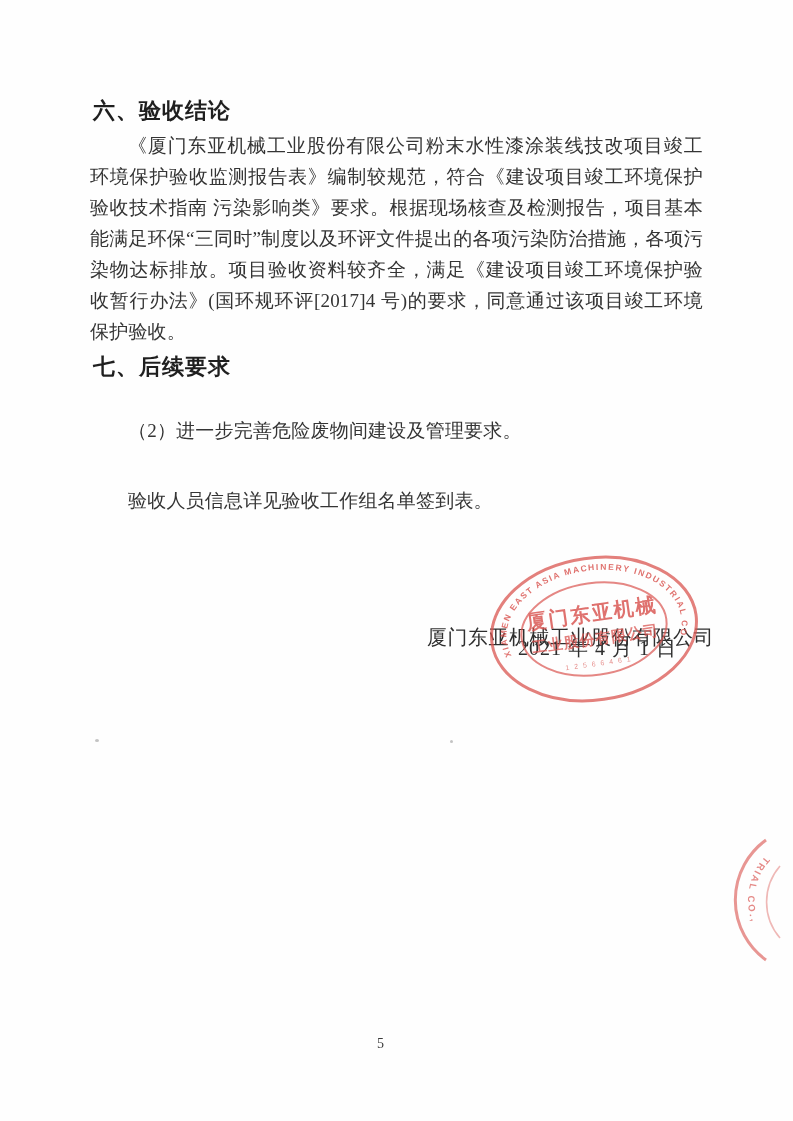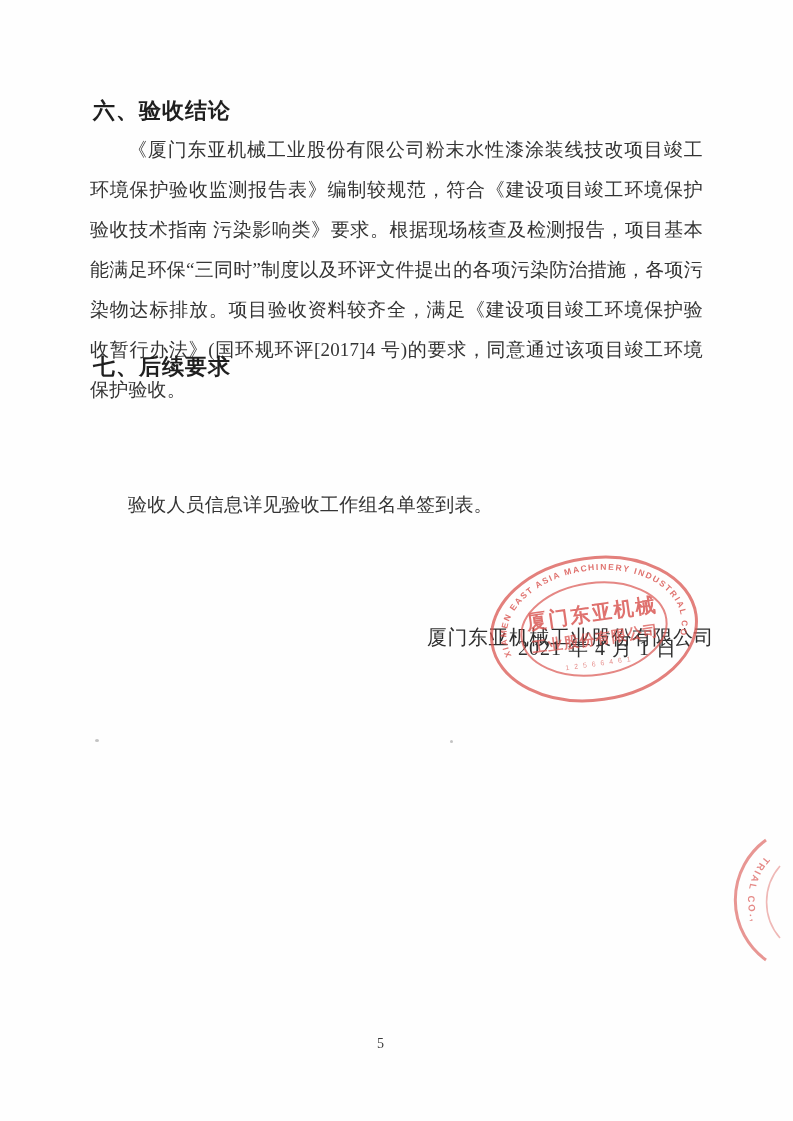--- a/index.html
+++ b/index.html
@@ -9,21 +9,21 @@
     background:#fefefe; overflow:hidden;
     font-family:"Liberation Serif","DejaVu Serif",serif; color:#2e2e2e;
   }
   .heading {
     position:absolute; left:93px;
     font-family:"Liberation Sans","DejaVu Sans",sans-serif;
     font-size:22px; font-weight:700; color:#1f1f1f; letter-spacing:1px;
   }
   .body-text {
     position:absolute; left:90px; width:613px;
-    font-size:19px; line-height:40px; text-align:justify; color:#343434;
+    font-size:19px; line-height:31px; text-align:justify; color:#343434;
     letter-spacing:0.2px;
   }
   .indent { text-indent:2em; }
   .sig-company {
     position:absolute; left:427px; top:624px;
     font-size:20px; color:#2f2f2f; letter-spacing:0.5px;
   }
   .sig-date {
     position:absolute; left:518px; top:635px;
     font-size:20px; color:#2f2f2f; letter-spacing:1px;
@@ -46,20 +46,21 @@
 </style>
 </head>
 <body>
 
 <div class="page">
 
   <h2 class="heading" style="top:96px">六、验收结论</h2>
   <p class="body-text indent" style="top:130px">《厦门东亚机械工业股份有限公司粉末水性漆涂装线技改项目竣工环境保护验收监测报告表》编制较规范，符合《建设项目竣工环境保护验收技术指南 污染影响类》要求。根据现场核查及检测报告，项目基本能满足环保“三同时”制度以及环评文件提出的各项污染防治措施，各项污染物达标排放。项目验收资料较齐全，满足《建设项目竣工环境保护验收暂行办法》(国环规环评[2017]4 号)的要求，同意通过该项目竣工环境保护验收。</p>
 
   <h2 class="heading" style="top:352px">七、后续要求</h2>
+  <p class="body-text indent" style="top:415px">（2）进一步完善危险废物间建设及管理要求。</p>
 
   <p class="body-text indent" style="top:485px">验收人员信息详见验收工作组名单签到表。</p>
 
   <div class="sig-company">厦门东亚机械工业股份有限公司</div>
   <div class="sig-date">2021 年 4 月 1 日</div>
 
   <div class="stamp">
     <svg width="216" height="154" viewBox="0 0 216 154">
       <ellipse cx="108" cy="77" rx="103" ry="71" fill="none" stroke="#d9534f" stroke-width="3" opacity="0.9"></ellipse>
       <ellipse cx="108" cy="77" rx="73" ry="46" fill="none" stroke="#d9534f" stroke-width="2" opacity="0.85"></ellipse>

